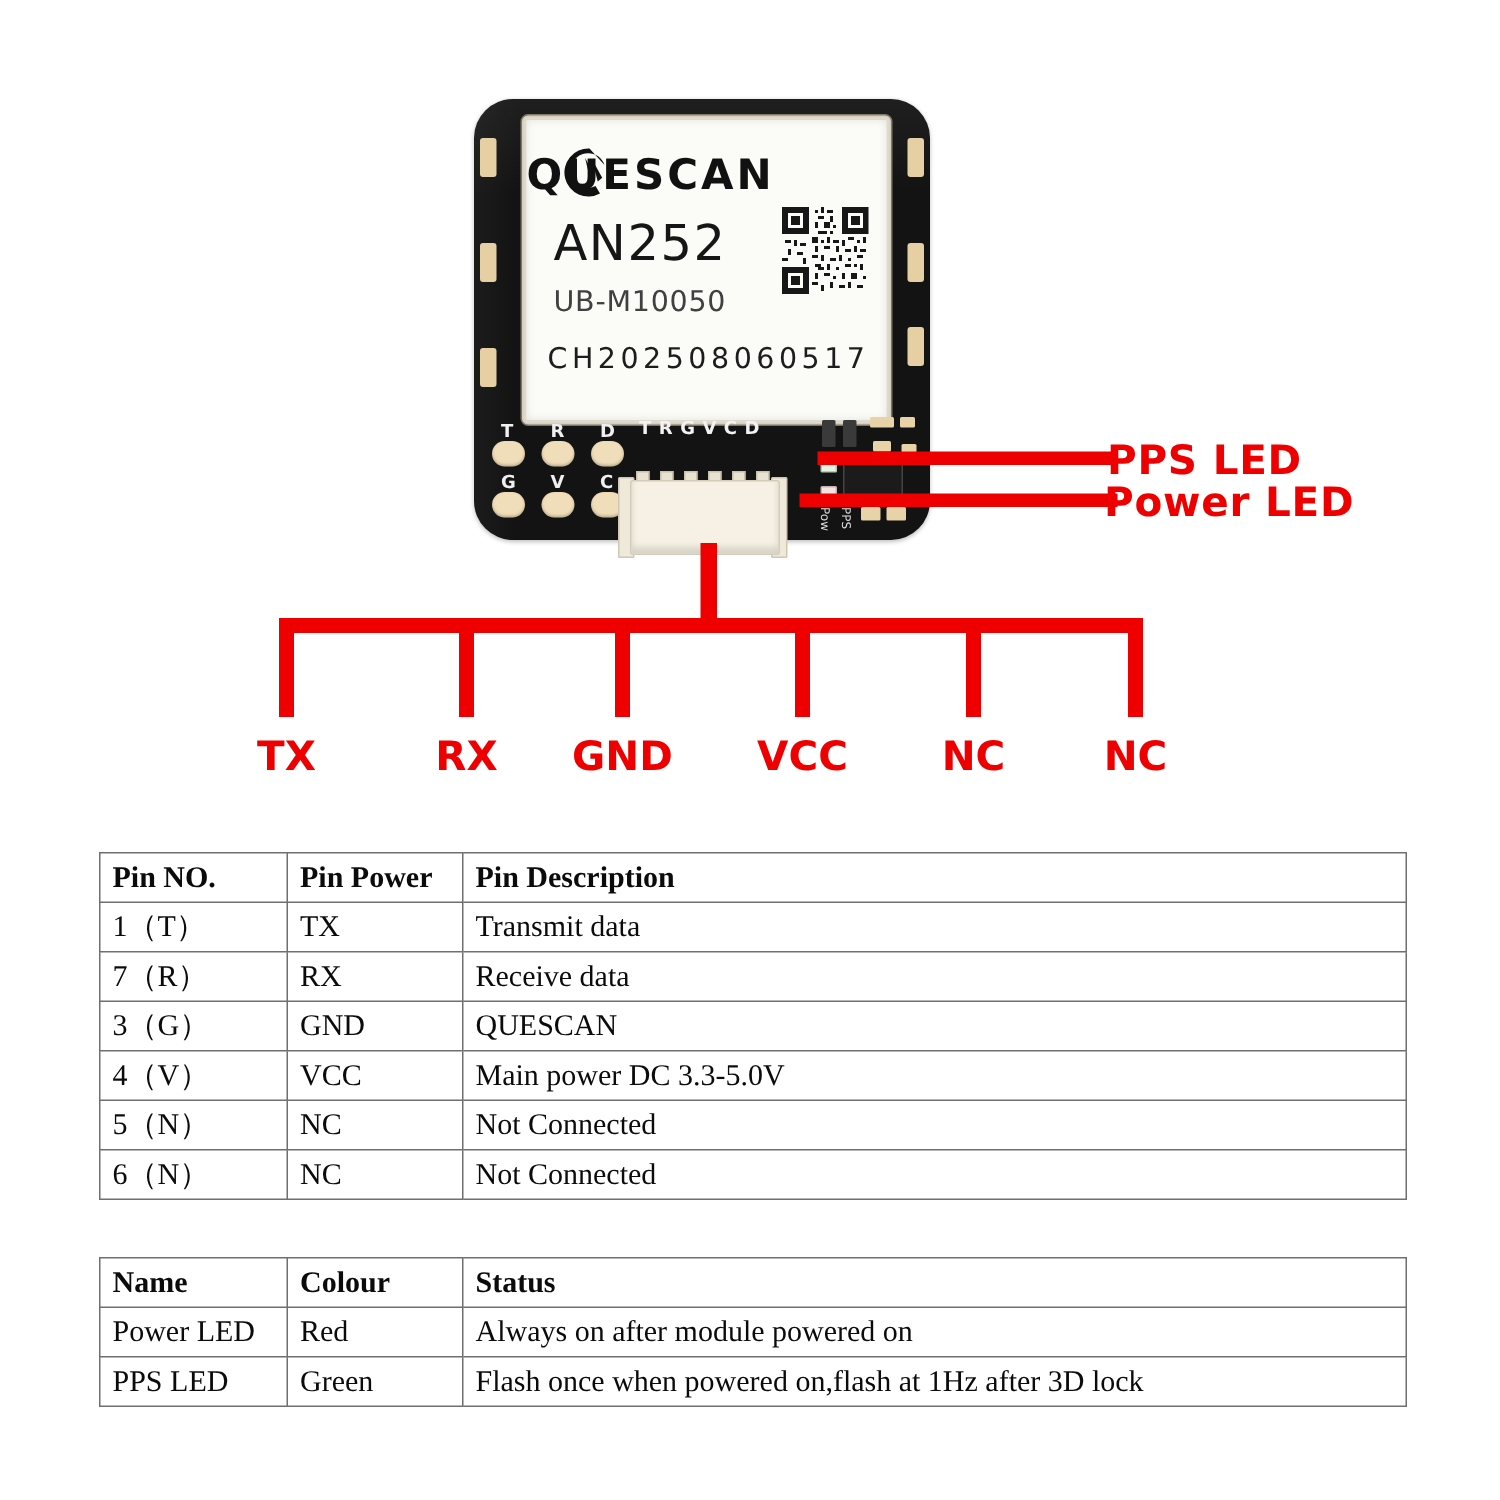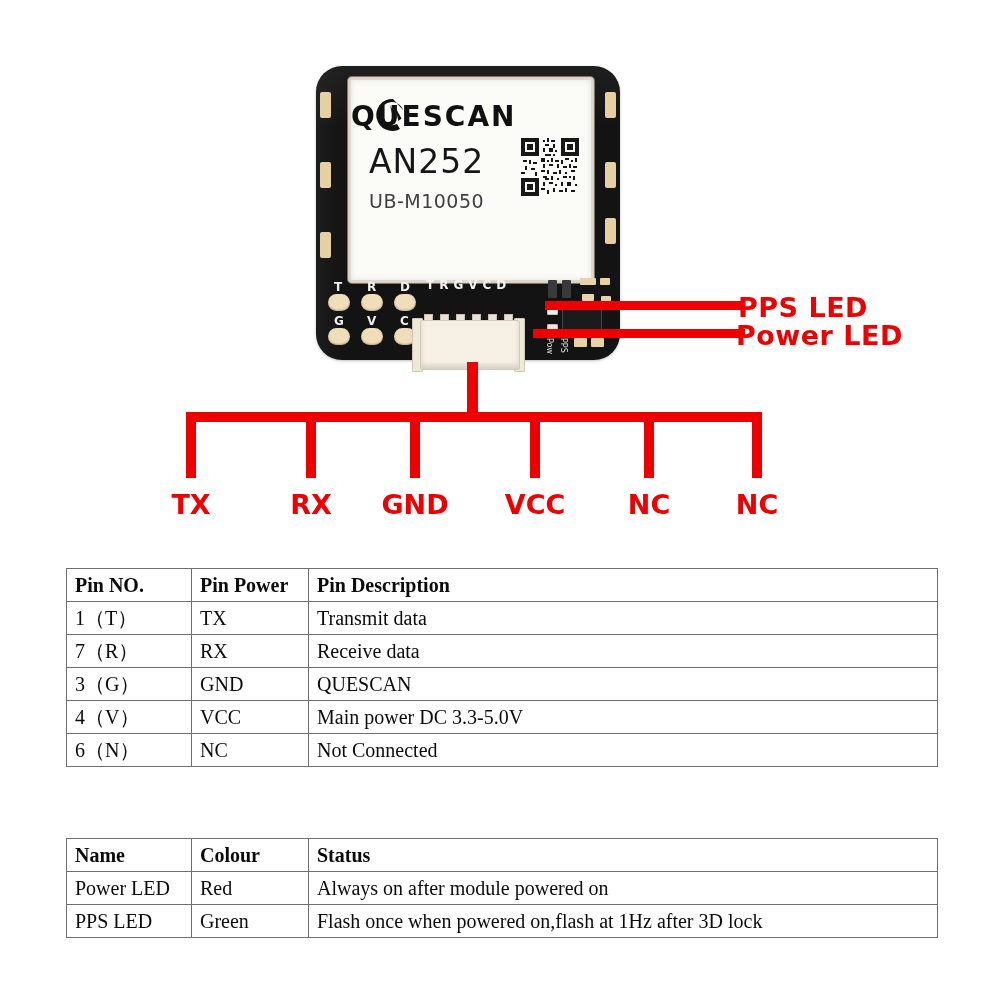--- a/index.html
+++ b/index.html
@@ -162,20 +162,21 @@
 
       <svg class="logo-swoosh" viewBox="0 0 40 40">
         <path d="M20 3 A16 16 0 1 0 27 33 L24 28 A11.5 11.5 0 1 1 30 14 Z" fill="#111"></path>
         <path d="M17 9 L20.5 24 L23.5 22 Z" fill="#111"></path>
         <path d="M21.5 10 L25.5 25 L28.5 22.5 Z" fill="#111"></path>
       </svg>
       <div class="brand">QUESCAN</div>
 
       <div class="model">AN252</div>
       <div class="submodel">UB-M10050</div>
+      <div class="serial">CH202508060517</div>
 
       <svg class="qr" viewBox="0 0 29 29" shape-rendering="crispEdges">
         <rect width="29" height="29" fill="#fbfbf7"></rect>
         <g fill="#171717">
           <path d="M0 0h9v9H0zm2 2v5h5V2z"></path>
             <rect x="3" y="3" width="3" height="3"></rect>
           <path d="M20 0h9v9h-9zm2 2v5h5V2z"></path>
             <rect x="23" y="3" width="3" height="3"></rect>
           <path d="M0 20h9v9H0zm2 2v5h5v-5z"></path>
             <rect x="3" y="23" width="3" height="3"></rect>
@@ -332,20 +333,25 @@
         <td>3（G）</td>
         <td>GND</td>
         <td>QUESCAN</td>
       </tr>
       <tr>
         <td>4（V）</td>
         <td>VCC</td>
         <td>Main power DC 3.3-5.0V</td>
       </tr>
       <tr>
+        <td>5（N）</td>
+        <td>NC</td>
+        <td>Not Connected</td>
+      </tr>
+      <tr>
         <td>6（N）</td>
         <td>NC</td>
         <td>Not Connected</td>
       </tr>
     </tbody>
   </table>
 
   <table class="tbl" id="led-table">
     <colgroup>
         <col style="width:125px">

